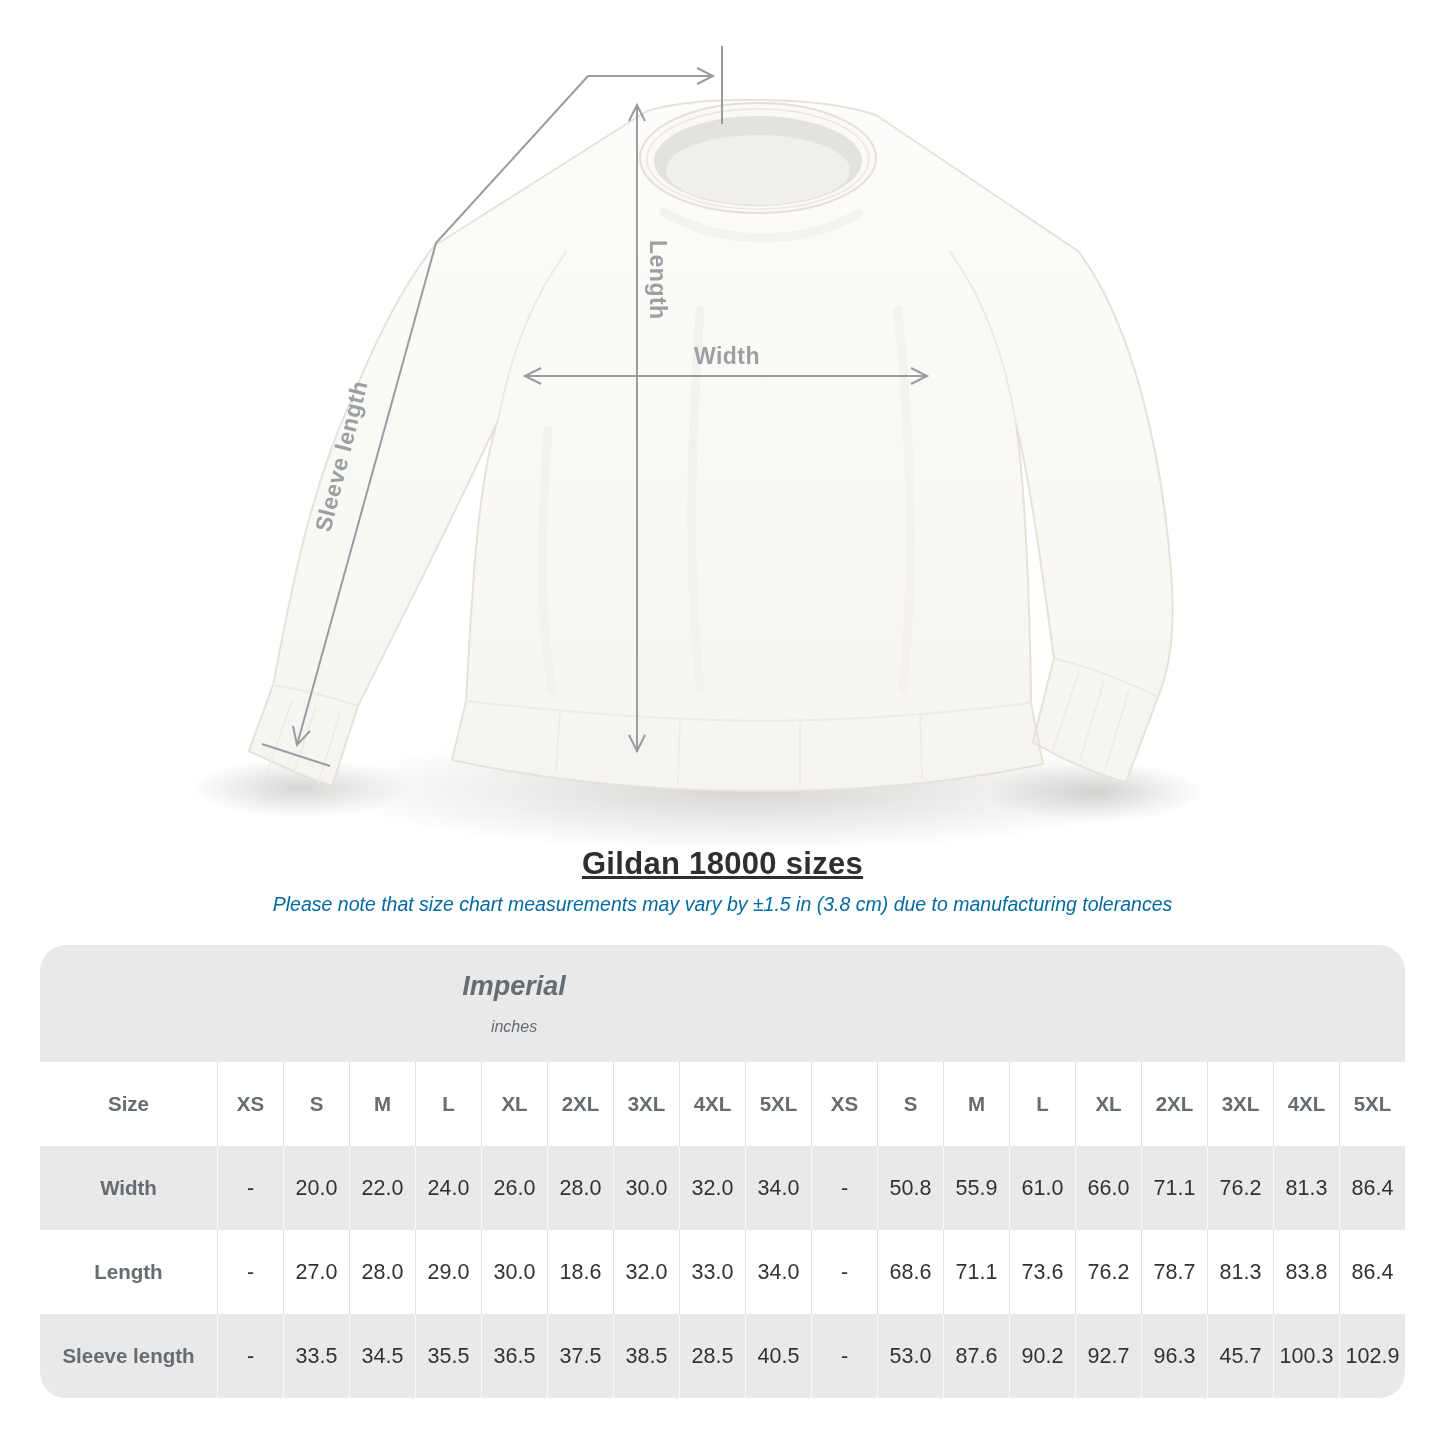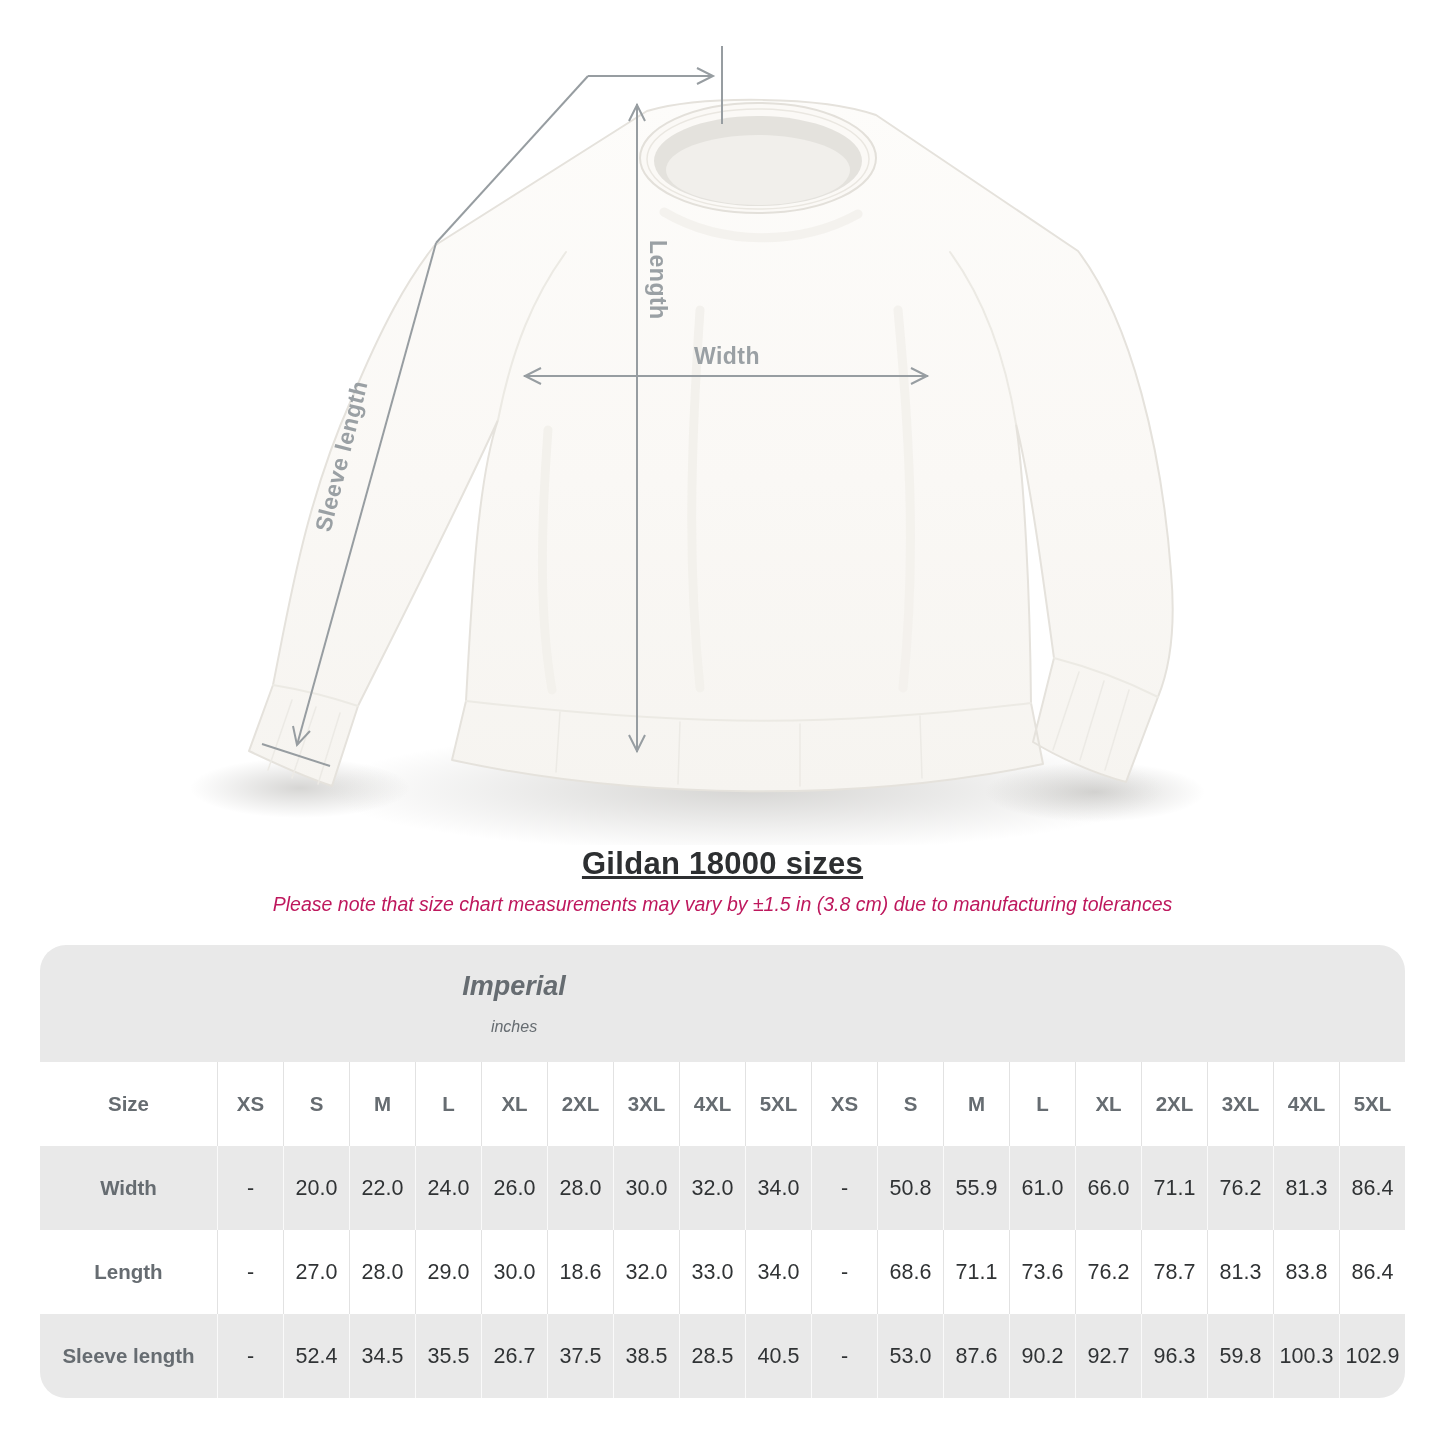--- a/index.html
+++ b/index.html
@@ -10,21 +10,21 @@
   }
   .diagram { position:absolute; left:0; top:0; }
   .page-title {
     position:absolute; left:0; top:846px; width:100%;
     text-align:center; font-size:31px; font-weight:bold; color:#2d2f31;
     letter-spacing:0.3px;
     text-decoration:underline;
   }
   .page-subtitle {
     position:absolute; left:0; top:893px; width:100%;
-    text-align:center; font-size:19.5px; font-style:italic; color:#be185d;
+    text-align:center; font-size:19.5px; font-style:italic; color:#0369a1;
   }
   .size-table {
     position:absolute; left:40px; top:945px; width:1365px; height:453px;
     border-radius:26px; overflow:hidden; background:#ffffff;
   }
   .band { display:flex; height:117px; background:#e9e9e9; }
   .band-spacer { width:177px; }
   .band-group {
     width:594px; display:flex; flex-direction:column;
     align-items:center; justify-content:center; gap:16px;
@@ -220,32 +220,32 @@
         <div class="cell val-cell">73.6</div>
         <div class="cell val-cell">76.2</div>
         <div class="cell val-cell">78.7</div>
         <div class="cell val-cell">81.3</div>
         <div class="cell val-cell">83.8</div>
         <div class="cell val-cell">86.4</div>
       </div>
       <div class="trow row-grey">
         <div class="cell label-cell">Sleeve length</div>
         <div class="cell val-cell">-</div>
-        <div class="cell val-cell">52.4</div>
+        <div class="cell val-cell">33.5</div>
         <div class="cell val-cell">34.5</div>
         <div class="cell val-cell">35.5</div>
-        <div class="cell val-cell">26.7</div>
+        <div class="cell val-cell">36.5</div>
         <div class="cell val-cell">37.5</div>
         <div class="cell val-cell">38.5</div>
         <div class="cell val-cell">28.5</div>
         <div class="cell val-cell">40.5</div>
         <div class="cell val-cell">-</div>
         <div class="cell val-cell">53.0</div>
         <div class="cell val-cell">87.6</div>
         <div class="cell val-cell">90.2</div>
         <div class="cell val-cell">92.7</div>
         <div class="cell val-cell">96.3</div>
-        <div class="cell val-cell">59.8</div>
+        <div class="cell val-cell">45.7</div>
         <div class="cell val-cell">100.3</div>
         <div class="cell val-cell">102.9</div>
       </div>
     </div>
 </div>
 
 </body></html>

